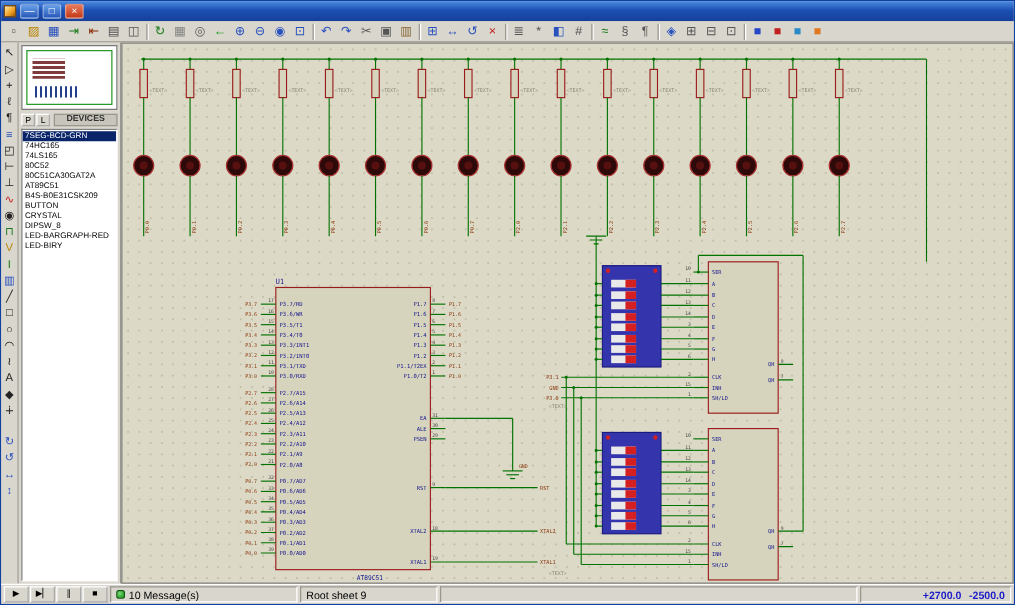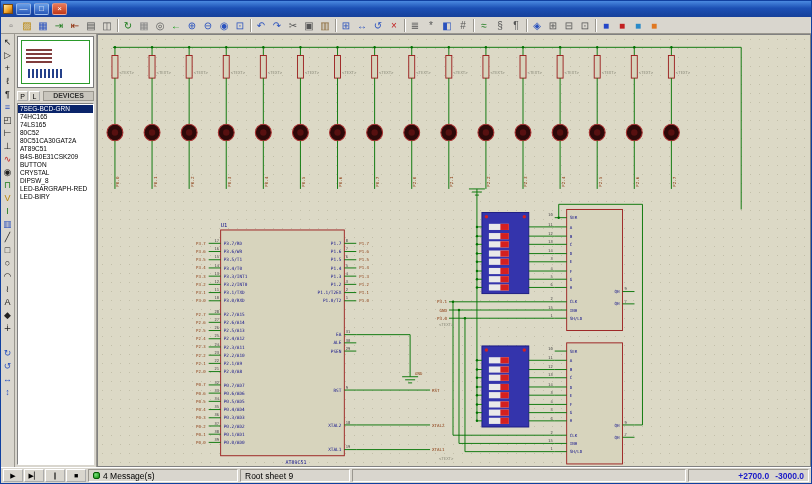--- a/index.html
+++ b/index.html
@@ -733,22 +733,22 @@
   </div>
   <div class="statusbar">
     <div class="simctl">
         <button class="sim-btn">▶</button>
         <button class="sim-btn">▶▏</button>
         <button class="sim-btn">∥</button>
         <button class="sim-btn">■</button>
       </div>
     <div class="panel msg">
       <span class="dot"></span>
-      <span>4 Message(s)</span>
+      <span>10 Message(s)</span>
     </div>
     <div class="panel sheet">Root sheet 9</div>
     <div class="panel spacer"></div>
     <div class="panel coords">
       <span>+2700.0</span>
-      <span>-3000.0</span>
+      <span>-2500.0</span>
     </div>
   </div>
 </div>
 
 </body></html>

